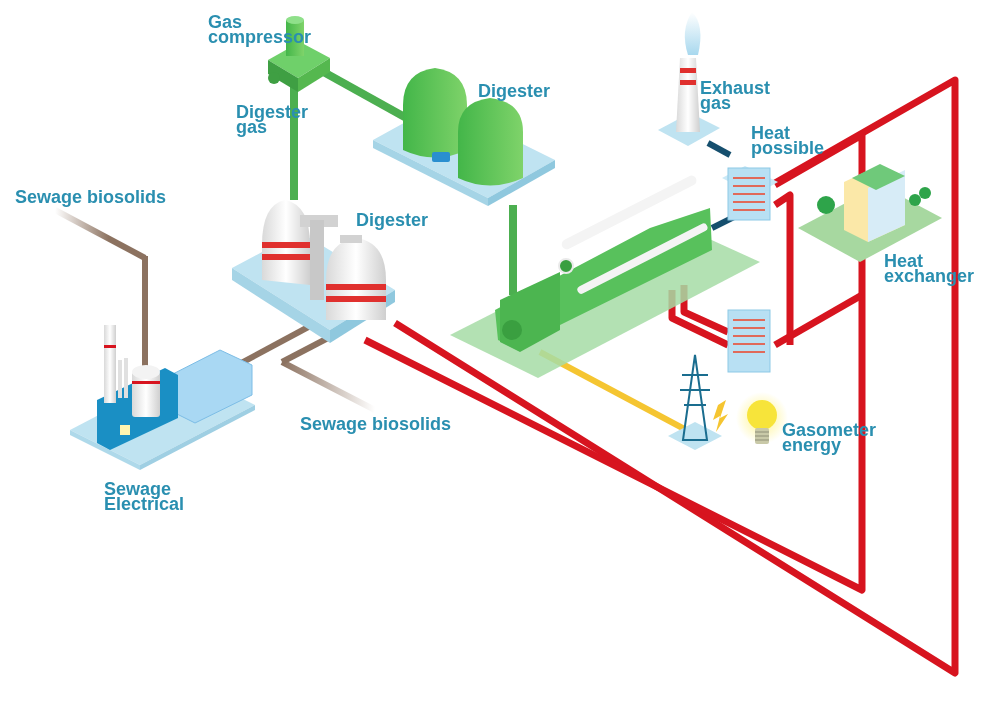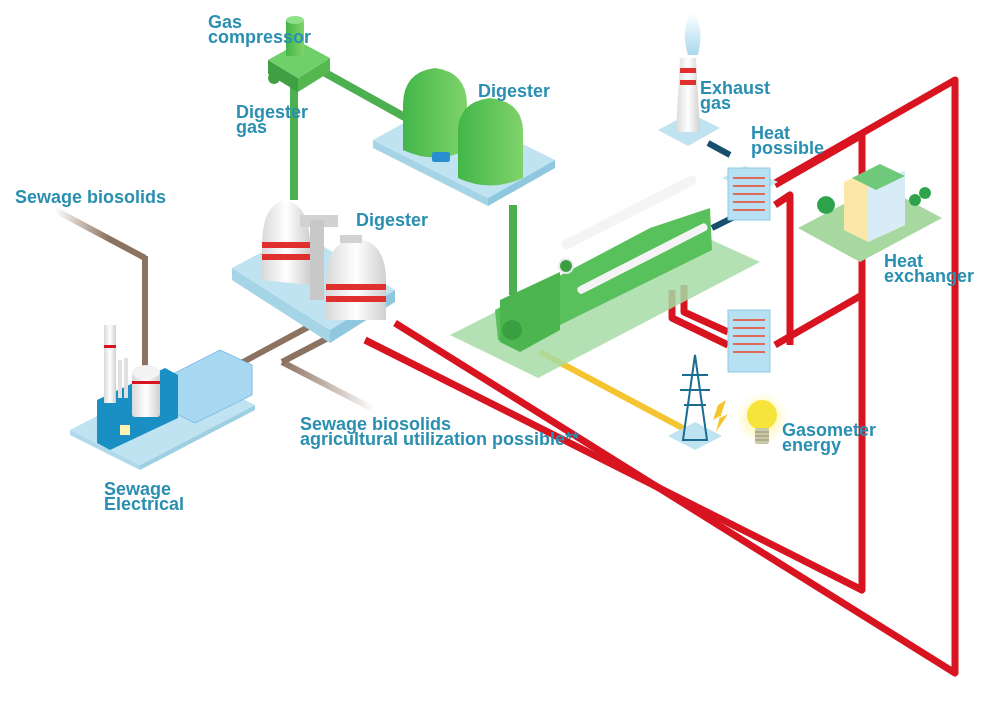--- a/index.html
+++ b/index.html
@@ -202,18 +202,17 @@
 <div class="lbl" style="left:884px; top:254px;">
   <span>Heat</span>
   <span>exchanger</span>
 </div>
 <div class="lbl" style="left:782px; top:423px;">
   <span>Gasometer</span>
   <span>energy</span>
 </div>
 <div class="lbl" style="left:300px; top:417px;">
   <span>Sewage biosolids</span>
-  <span>agricultural utilization possible**</span>
 </div>
 <div class="lbl" style="left:104px; top:482px;">
   <span>Sewage</span>
   <span>Electrical</span>
 </div>
 
 </body></html>

